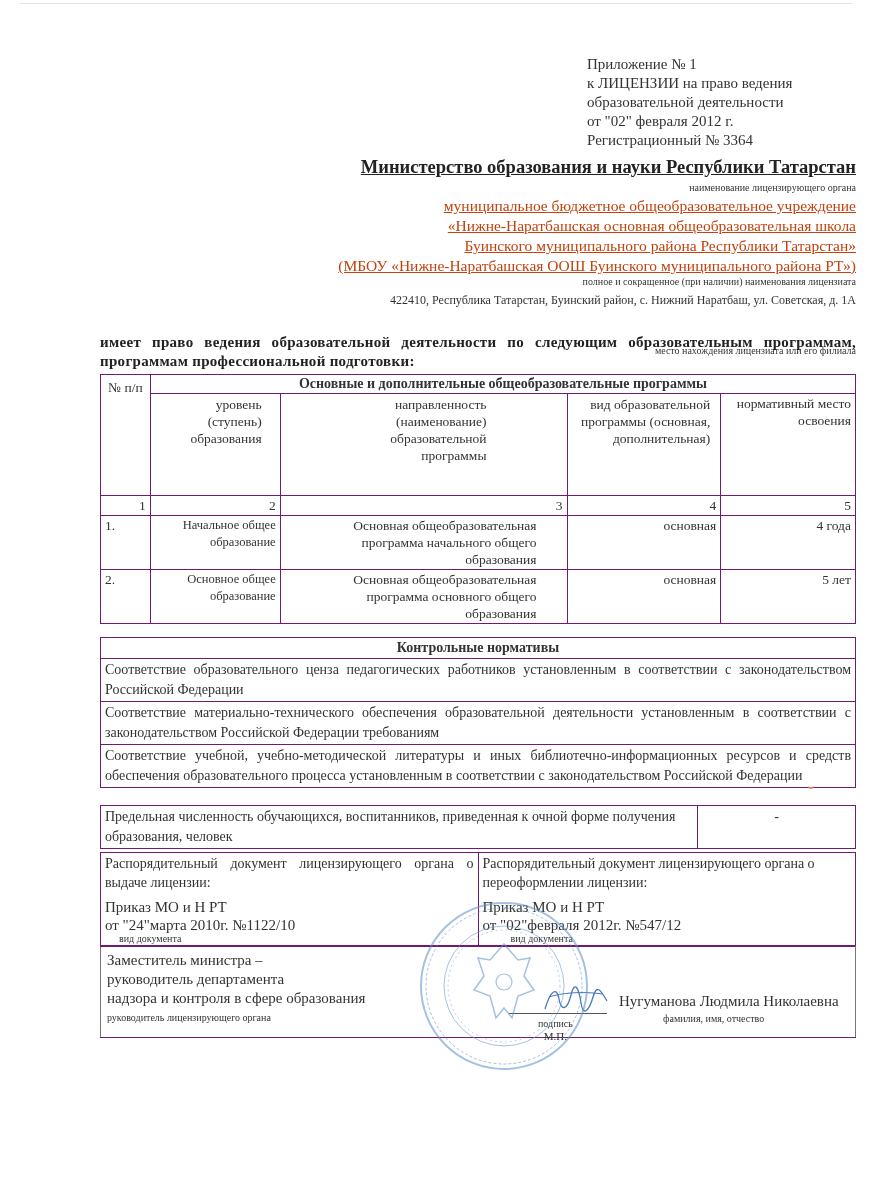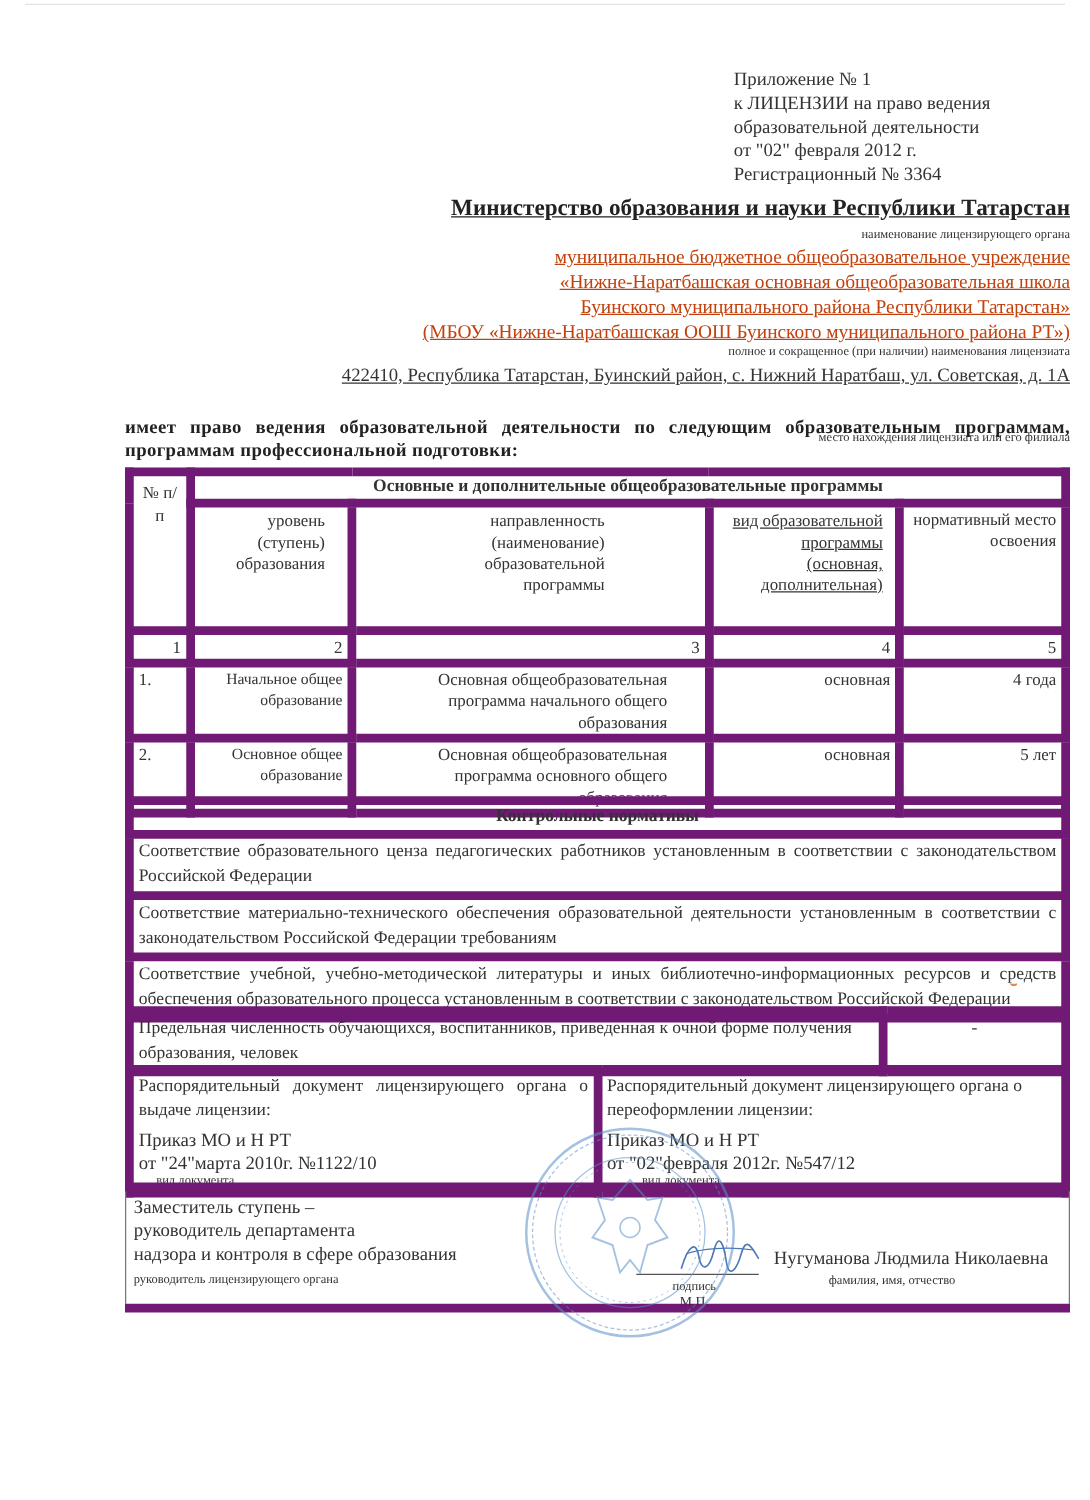--- a/index.html
+++ b/index.html
@@ -10,26 +10,26 @@
   .topline { position: absolute; left: 20px; right: 20px; top: 3px; height: 1px; background: #e4e4e4; }
   .appendix { position: absolute; left: 587px; top: 55px; font-size: 15px; line-height: 19px; color: #333; }
   .appendix div { white-space: nowrap; }
   .center { position: absolute; left: 96px; width: 760px; text-align: right; }
   .ministry { top: 157px; font-size: 18.5px; font-weight: bold; text-decoration: underline; color: #222; }
   .cap { font-size: 10px; color: #333; }
   .cap1 { top: 182px; }
   .lic-line { font-size: 15.5px; text-decoration: underline; line-height: 20px; color: #c2410c; }
   .lic { top: 196px; }
   .cap2 { top: 276px; }
-  .addr { top: 293px; font-size: 15px; text-decoration: underline; color: #333; }
+  .addr { top: 293px; font-size: 12px; color: #333; }
   .cap3 { top: 313px; margin-top: 32px; }
   .intro { position: absolute; left: 100px; width: 756px; top: 333px; font-size: 15px; font-weight: bold; line-height: 19px; text-align: justify; text-align-last: left; color: #222; letter-spacing: 0.3px; }
 
   table { border-collapse: collapse; position: absolute; left: 100px; width: 756px; font-size: 13.5px; color: #333; }
-  td, th { border: 7px solid #701a75; vertical-align: top; padding: 1px 4px; }
+  td, th { border: 1px solid #701a75; vertical-align: top; padding: 1px 4px; }
   .t1 { top: 374px; }
   .t1 th { font-weight: bold; font-size: 14px; }
   .t1 td { text-align: right; line-height: 17px; }
   .t1 .num { text-align: left; }
 
   .t2 { top: 637px; font-size: 14px; }
   .t2 td { text-align: justify; text-align-last: left; line-height: 20px; padding: 1px 4px; }
   .t2 th { font-weight: bold; font-size: 14px; padding: 2px; }
 
   .t3 { top: 805px; font-size: 14px; }
@@ -91,21 +91,21 @@
       <col style="width:135px">
   </colgroup>
   <tbody>
       <tr>
     <td rowspan="2" style="text-align:center; line-height:19px; padding-top:3px;">№ п/п</td>
     <th colspan="4">Основные и дополнительные общеобразовательные программы</th>
   </tr>
   <tr style="height:102px">
     <td style="padding:2px 18px;">уровень (ступень) образования</td>
     <td style="padding:2px 80px;">направленность (наименование) образовательной программы</td>
-    <td style="padding:2px 10px;text-decoration:underline;">вид образовательной программы (основная, дополнительная)</td>
+    <td style="padding:2px 10px;">вид образовательной программы (основная, дополнительная)</td>
     <td>нормативный место освоения</td>
   </tr>
   <tr>
     <td>1</td>
     <td>2</td>
     <td>3</td>
     <td>4</td>
     <td>5</td>
   </tr>
   <tr>
@@ -169,21 +169,21 @@
     </td>
   </tr>
 </tbody>
   </table>
 
 <table class="t5">
   <tbody>
       <tr>
     <td>
       <div class="sig-block">
-        <div>Заместитель ступень –</div>
+        <div>Заместитель министра –</div>
         <div>руководитель департамента</div>
         <div>надзора и контроля в сфере образования</div>
         <div class="sig-cap">руководитель лицензирующего органа</div>
       </div>
       <svg class="scribble" width="70" height="30" viewBox="0 0 70 30">
         <path d="M4 24 C10 4, 16 2, 18 14 S26 26, 30 10 S38 4, 40 18 S48 26, 52 12 S60 6, 66 16" fill="none" stroke="#4a78b8" stroke-width="1.3"></path>
         <path d="M8 12 C20 8, 40 6, 62 9" fill="none" stroke="#4a78b8" stroke-width="1"></path>
       </svg>
       <div class="sig-line"></div>
       <div class="sig-podpis">

